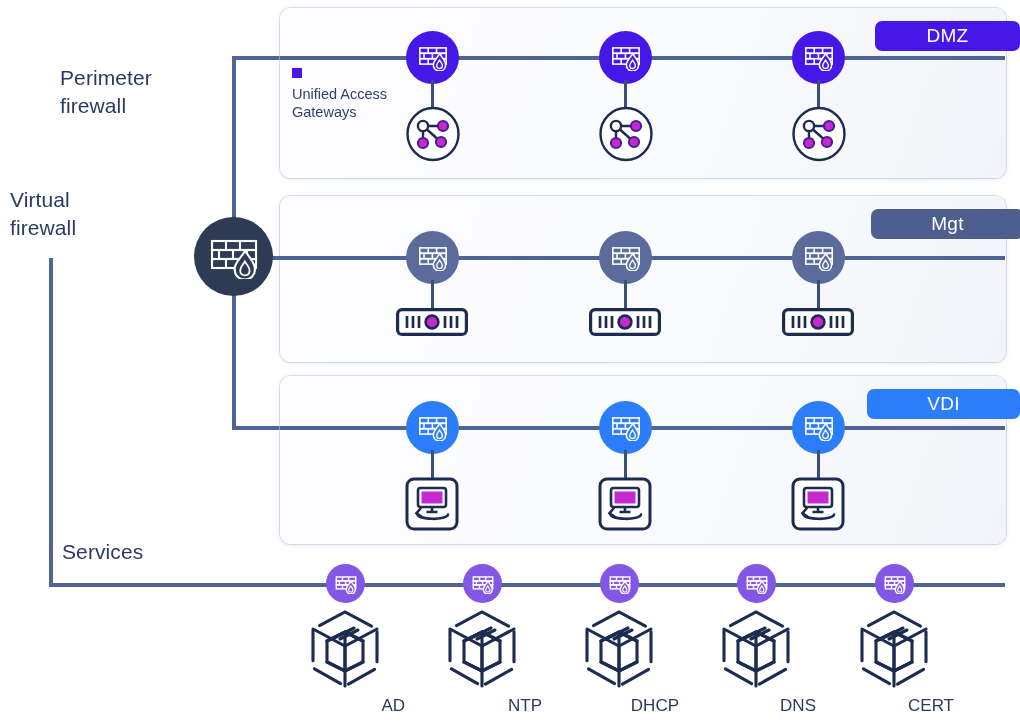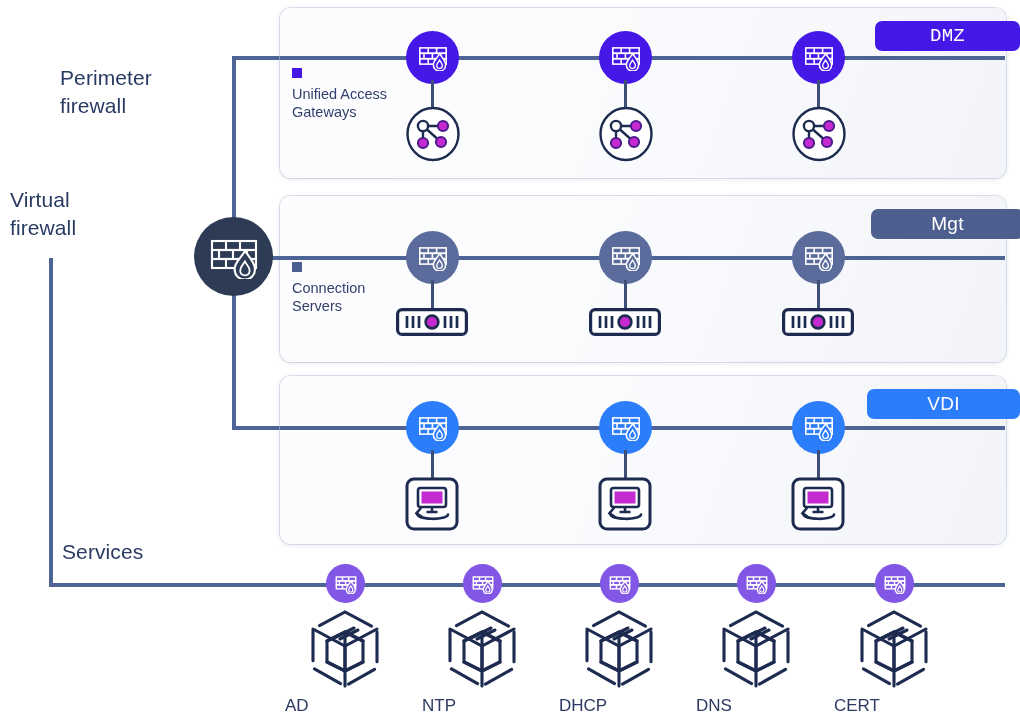--- a/index.html
+++ b/index.html
@@ -65,21 +65,21 @@
     position:absolute;
     top:13px;
     height:30px;
     border-radius:7px;
     color:#fff;
     font-size:19px;
     line-height:30px;
     text-align:center;
     letter-spacing:.3px;
   }
-  #badge-dmz{ left:595px; width:145px; background:#4518e8;font-family:Liberation Mono, monospace; }
+  #badge-dmz{ left:595px; width:145px; background:#4518e8; }
   #badge-mgt{ left:591px; width:153px; background:#4c5f8f; }
   #badge-vdi{ left:587px; width:153px; background:#2b7dfa; }
 
   
   .zone-legend{ position:absolute; left:12px; }
   .legend-sq{ width:10px; height:10px; display:block; }
   .legend-text{
     display:block;
     margin-top:7px;
     font-size:14.5px;
@@ -112,21 +112,21 @@
   }
 
   
   .node{ position:absolute; }
 
   
   .svc-label{
     position:absolute;
     font-size:17px;
     color:#2c3a61;
-    text-align:left;
+    text-align:right;
     width:120px;
   }
 </style>
 </head>
 <body>
 
 <div class="side-label" id="lbl-perimeter">Perimeter
 firewall</div>
 <div class="side-label" id="lbl-inside">Virtual
 firewall</div>
@@ -146,25 +146,20 @@
   <div class="zone-legend" id="legend-dmz">
     <span class="legend-sq" style="background:#4518e8"></span>
     <span class="legend-text">Unified Access
 Gateways</span>
   </div>
 </div>
 <div class="bus" id="bus-dmz"></div>
 
 <div class="zone" id="zone-mgt">
   <div class="zone-badge" id="badge-mgt">Mgt</div>
-  <div class="zone-legend" id="legend-mgt">
-    <span class="legend-sq" style="background:#4c5f8f"></span>
-    <span class="legend-text">Connection
-Servers</span>
-  </div>
 </div>
 <div class="bus" id="bus-mgt"></div>
 
 <div class="zone" id="zone-vdi">
   <div class="zone-badge" id="badge-vdi">VDI</div>
 </div>
 <div class="bus" id="bus-vdi"></div>
 
 <div id="fw-center">
   <svg width="50" height="44" viewBox="0 0 50 44">

